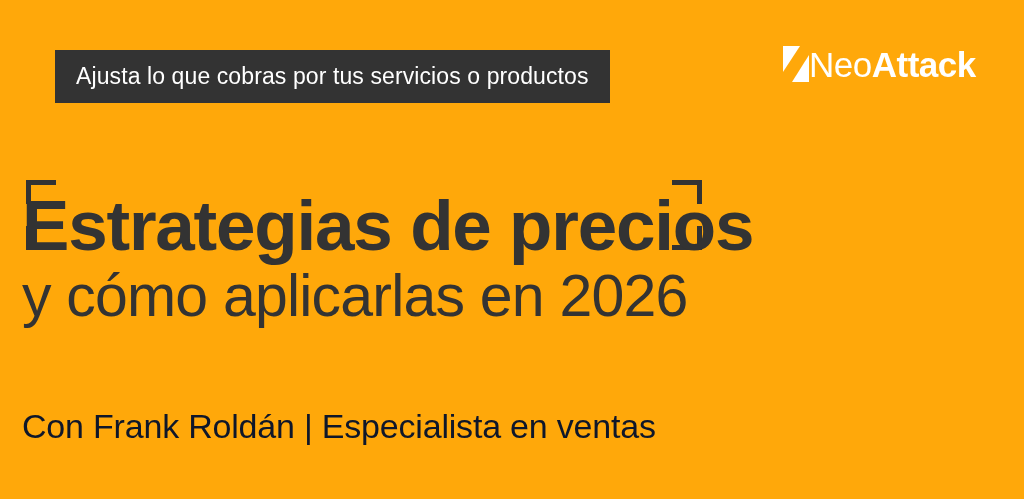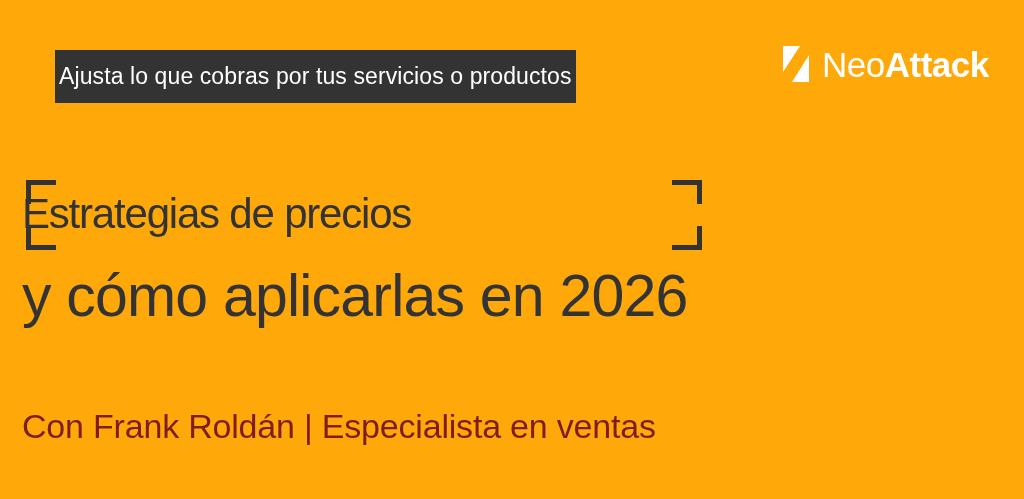--- a/index.html
+++ b/index.html
@@ -20,21 +20,20 @@
     overflow: hidden;
   }
 
   
   .logo {
     position: absolute;
     top: 46px;
     left: 783px;
     display: flex;
     align-items: center;
-    gap: 13px;
   }
   .logo-mark {
     width: 26px;
     height: 36px;
     display: block;
   }
   .logo-text {
     font-size: 35px;
     line-height: 1;
     color: #ffffff;
@@ -46,21 +45,21 @@
 
   
   .kicker {
     position: absolute;
     left: 55px;
     top: 50px;
     height: 53px;
     background: #333333;
     display: flex;
     align-items: center;
-    padding: 0 4px;
+    padding: 0 21px;
     box-sizing: border-box;
   }
   .kicker-text {
     color: #ffffff;
     font-size: 23px;
     line-height: 1;
     font-weight: 400;
     letter-spacing: 0.1px;
     white-space: nowrap;
   }
@@ -72,23 +71,23 @@
     top: 168px;
     width: 980px;
   }
   .headline-row {
     position: relative;
     height: 92px;
   }
   .headline-main {
     position: absolute;
     left: 0;
-    top: 0;
-    font-size: 42px;
-    font-weight: 400;
+    top: 12px;
+    font-size: 71px;
+    font-weight: 700;
     color: #333333;
     line-height: 92px;
     letter-spacing: -1.2px;
     white-space: nowrap;
   }
 
   
   .bracket {
     position: absolute;
     width: 30px;
@@ -134,21 +133,21 @@
     text-align: right;
   }
 
   
   .presenter {
     position: absolute;
     left: 22px;
     top: 404px;
     font-size: 34px;
     font-weight: 400;
-    color: #7f1d1d;
+    color: #0f172a;
     line-height: 44px;
     letter-spacing: -0.2px;
     white-space: nowrap;
   }
 </style>
 </head>
 <body>
 
 <div class="slide">
 

